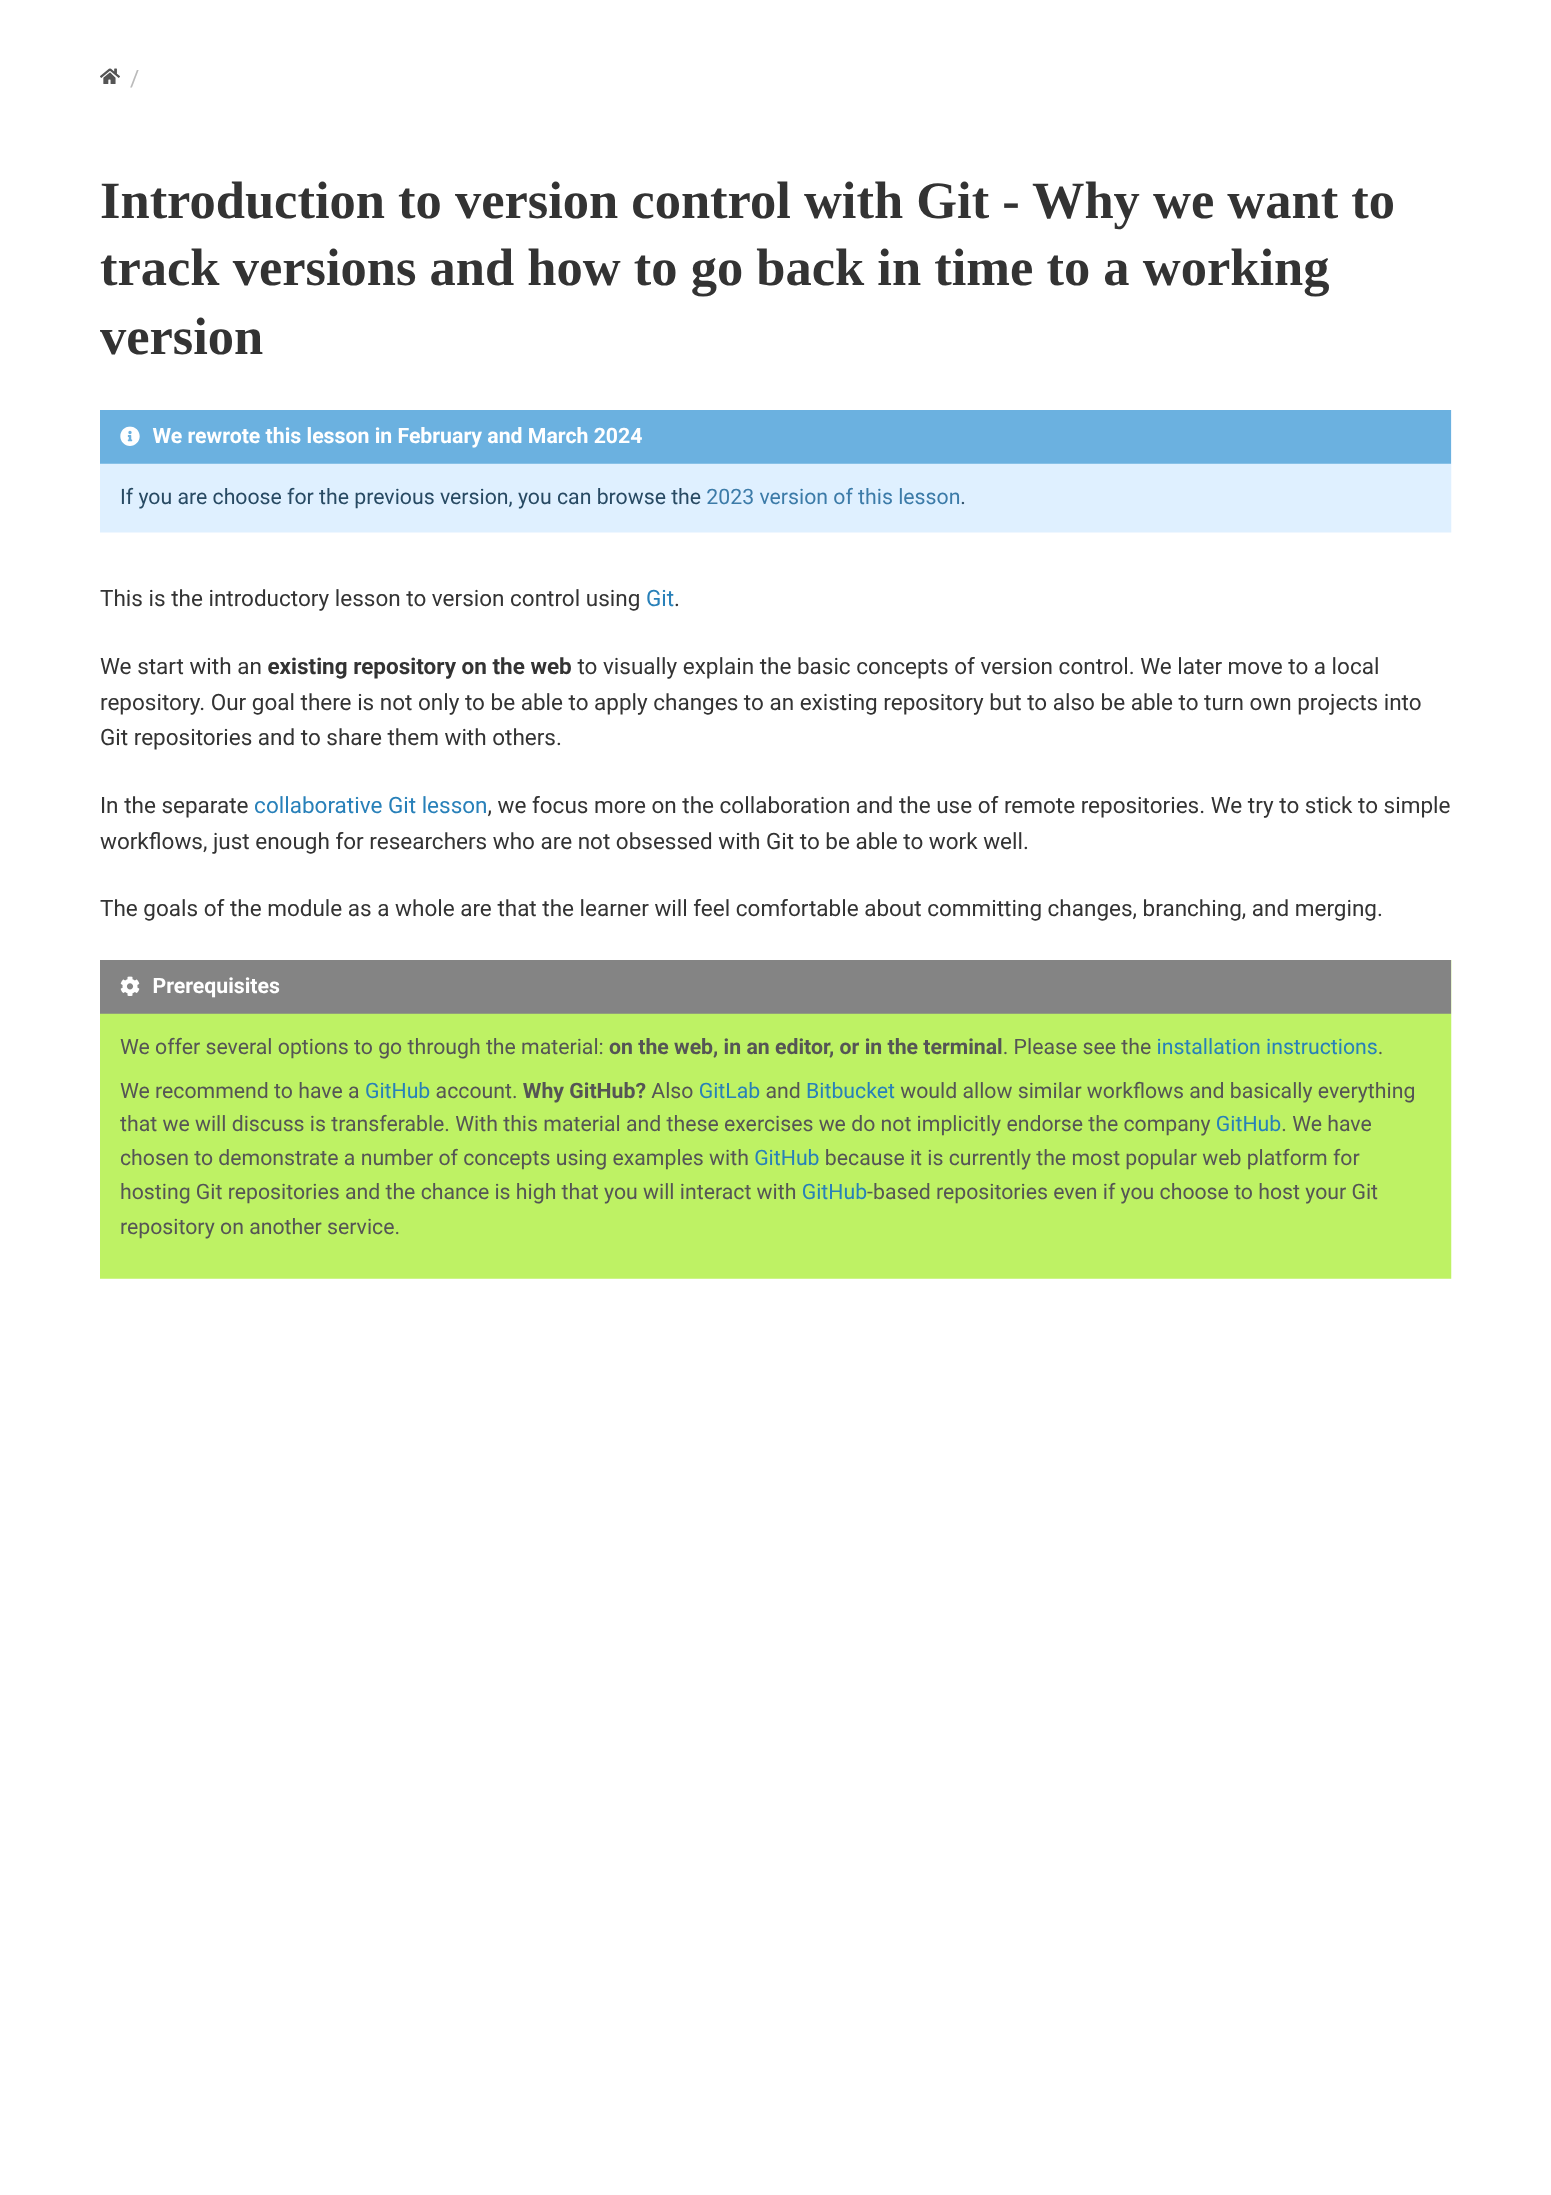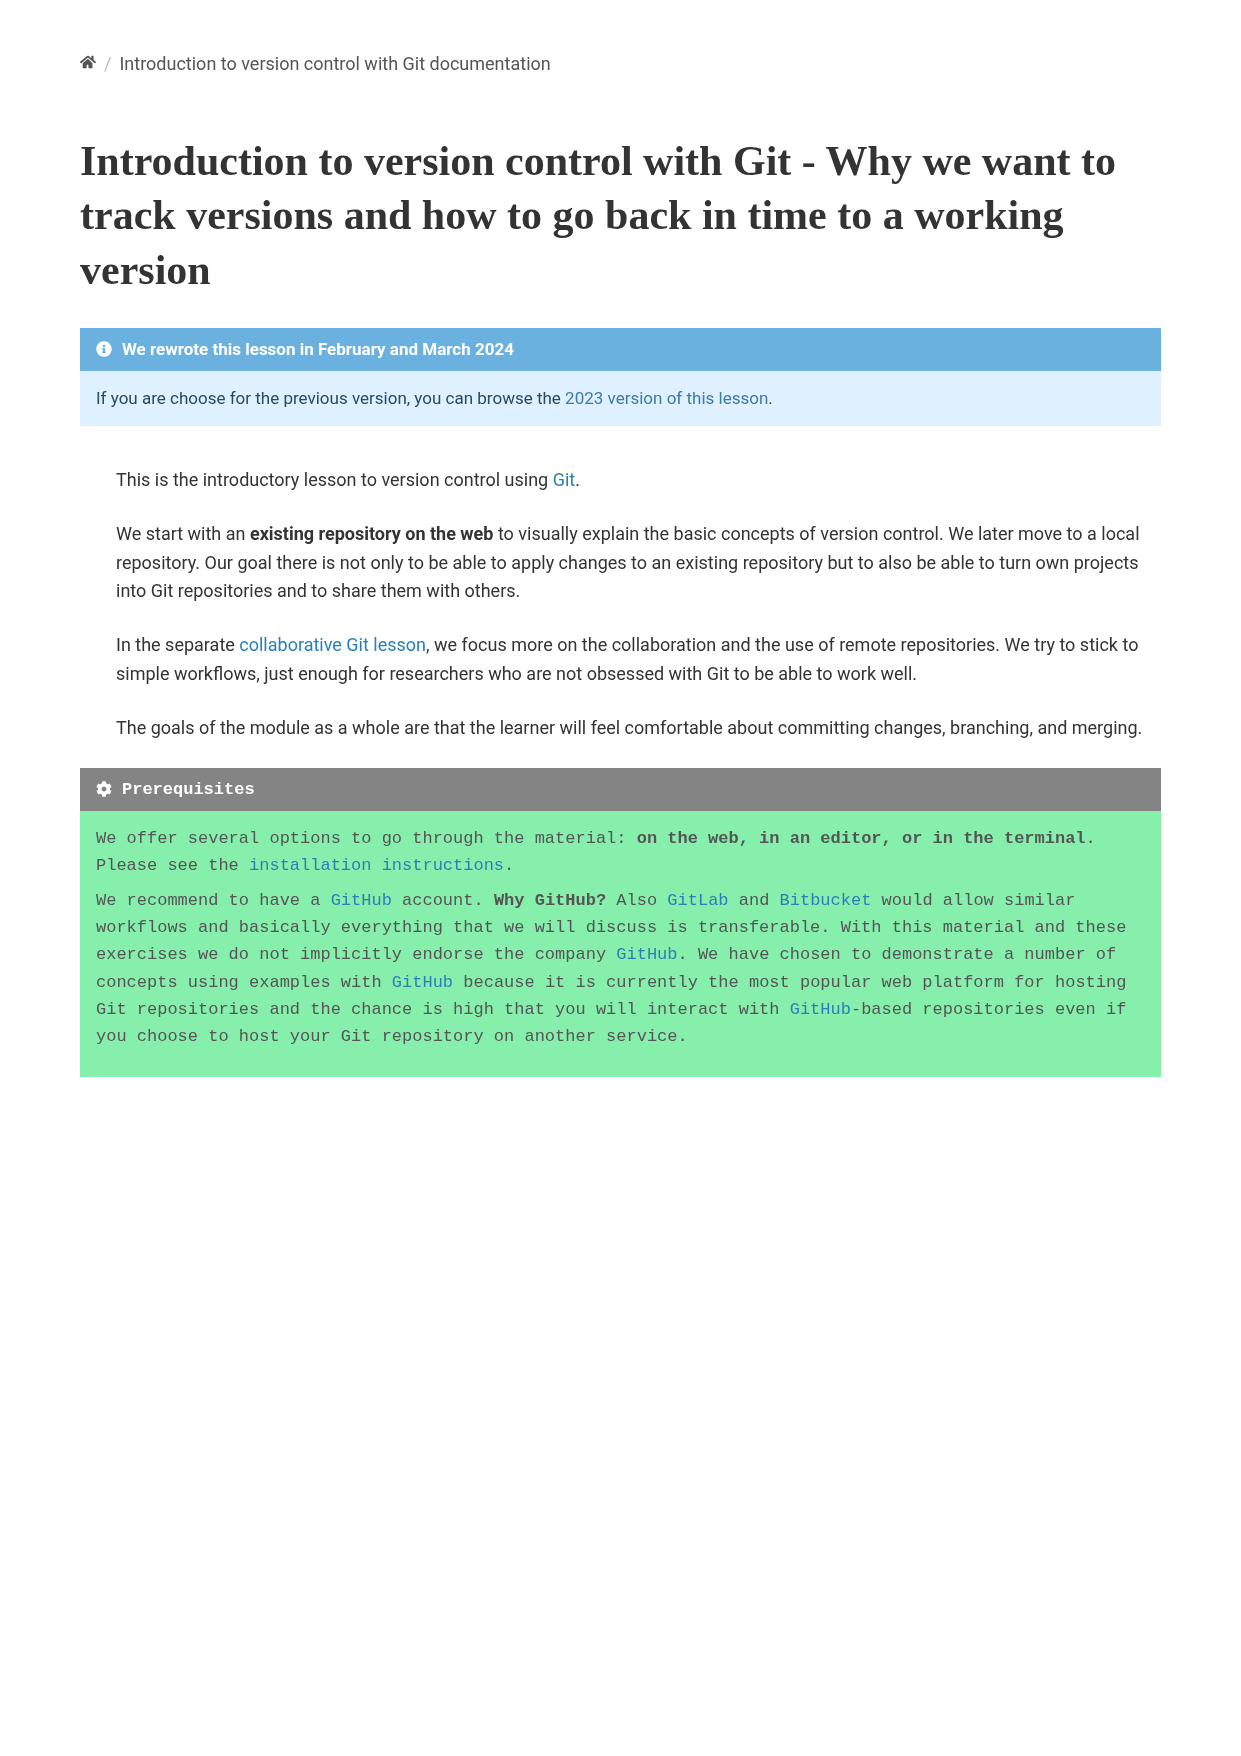--- a/index.html
+++ b/index.html
@@ -52,50 +52,48 @@
   }
   .admonition.note .admonition-title {
     background: #6bb1e0;
     color: #fff;
     text-align: center;
   }
   .admonition.note .admonition-body {
     color: #284a63;
   }
   .admonition.prereq {
-    background: #86efac;
-    font-family: Liberation Mono, monospace;
+    background: #bef264;
   }
   .admonition.prereq .admonition-title {
     background: #848484;
     color: #fff;
   }
   .admonition.prereq .admonition-body {
     color: #555;
   }
   .admonition.prereq .admonition-body p { margin-bottom: 8px; }
   .admonition.prereq .admonition-body p:last-child { margin-bottom: 13px; }
-  p.body-text { margin-bottom: 25px; color: #333; font-size: 18px; margin-left: 36px; }
+  p.body-text { margin-bottom: 25px; color: #333; font-size: 18px; }
   a, .link { color: #2880b9; text-decoration: none; }
   .admonition.note .link { color: #3c7ba8; }
   .admonition.prereq .link { color: #2880b9; }
   strong, b { font-weight: 700; }
   .icon-svg { width: 16px; height: 16px; fill: currentColor; flex-shrink: 0; }
 </style>
 </head>
 <body>
 
 <nav class="breadcrumb">
   <span class="home-icon">
     <svg viewBox="0 0 576 512">
         <path d="M280.37 148.26L96 300.11V464a16 16 0 0016 16h112a16 16 0 0016-16V368a16 16 0 0116-16h32a16 16 0 0116 16v96a16 16 0 0016 16h112a16 16 0 0016-16V300.11L295.63 148.26a12.19 12.19 0 00-15.26 0zM571.6 251.47L488 182.56V44a12 12 0 00-12-12h-56a12 12 0 00-12 12v72.61L318.47 43a48 48 0 00-61 0L4.34 251.47a12 12 0 00-1.6 16.9l25.5 31A12 12 0 0045.15 301l235.22-193.74a12.19 12.19 0 0115.3 0L530.9 301a12 12 0 0016.9-1.6l25.5-31a12 12 0 00-1.7-16.93z"></path>
       </svg>
   </span>
   <span class="sep">/</span>
-  <span>Introduction to version control with Git documentation</span>
 </nav>
 
 <h1>Introduction to version control with Git - Why we want to track versions and how to go back in time to a working version</h1>
 
 <div class="admonition note">
   <div class="admonition-title">
     <svg class="icon-svg" viewBox="0 0 512 512">
         <path d="M256 8C119 8 8 119 8 256s111 248 248 248 248-111 248-248S393 8 256 8zm0 110c23.2 0 42 18.8 42 42s-18.8 42-42 42-42-18.8-42-42 18.8-42 42-42zm56 254c0 6.6-5.4 12-12 12h-88c-6.6 0-12-5.4-12-12v-24c0-6.6 5.4-12 12-12h12v-64h-12c-6.6 0-12-5.4-12-12v-24c0-6.6 5.4-12 12-12h64c6.6 0 12 5.4 12 12v100h12c6.6 0 12 5.4 12 12v24z"></path>
       </svg>
     <span>We rewrote this lesson in February and March 2024</span>

